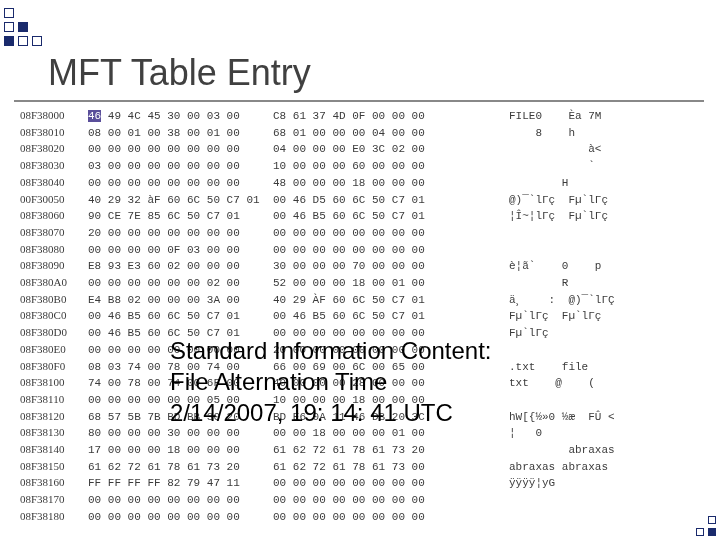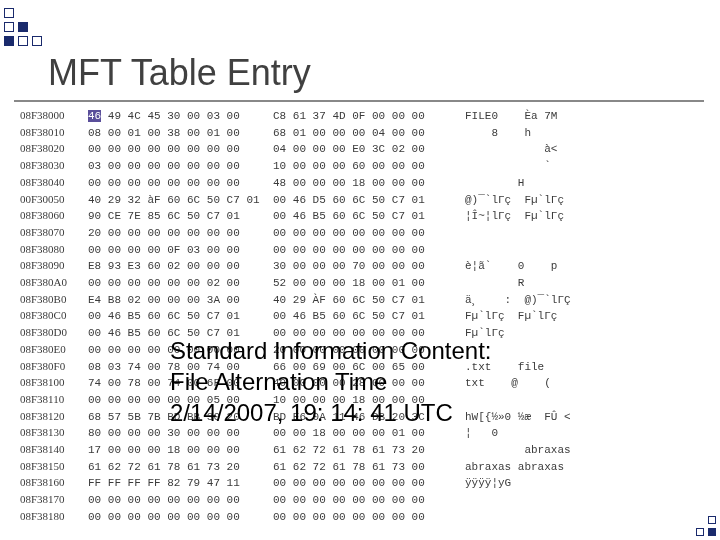--- a/index.html
+++ b/index.html
@@ -38,21 +38,21 @@
       font-size: 11px;
       line-height: 15.7px;
       color: #3b3b3b;
       white-space: pre;
       z-index: 1;
     }
     .hexdump .row { display: block; }
     .hex-offset { display: inline-block; width: 68px; font-family: Liberation Serif, serif; }
     .hex-bytes1 { display: inline-block; width: 185px; }
     .hex-bytes2 { display: inline-block; width: 192px; }
-    .hex-ascii { display: inline-block; }
+    .hex-ascii { display: inline-block; margin-left: 44px; }
     .hilite { background: #5a4f9a; color: #fff; }
     .overlay {
       position: absolute;
       top: 335px; left: 170px;
       font-size: 24px;
       color: #000;
       line-height: 1.3;
       z-index: 2;
       background: rgba(255,255,255,0.0);
     }

